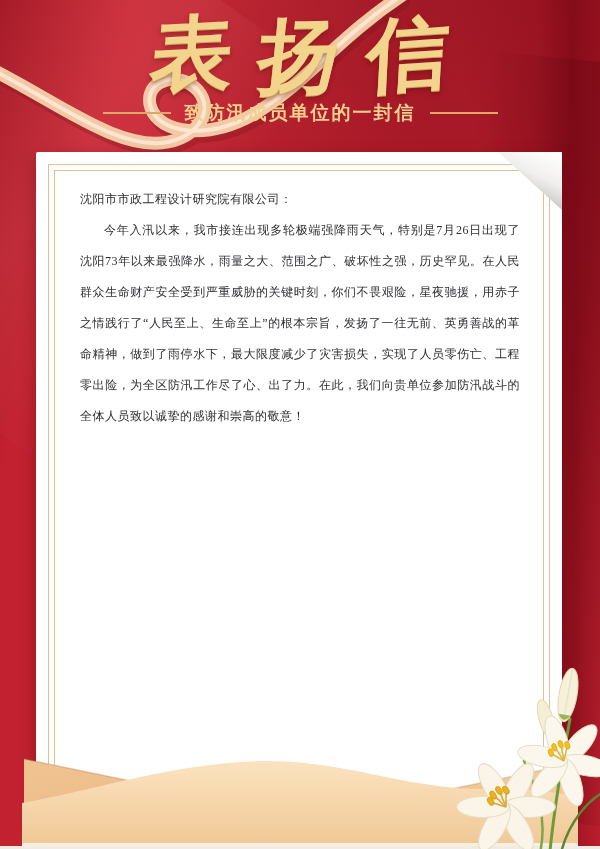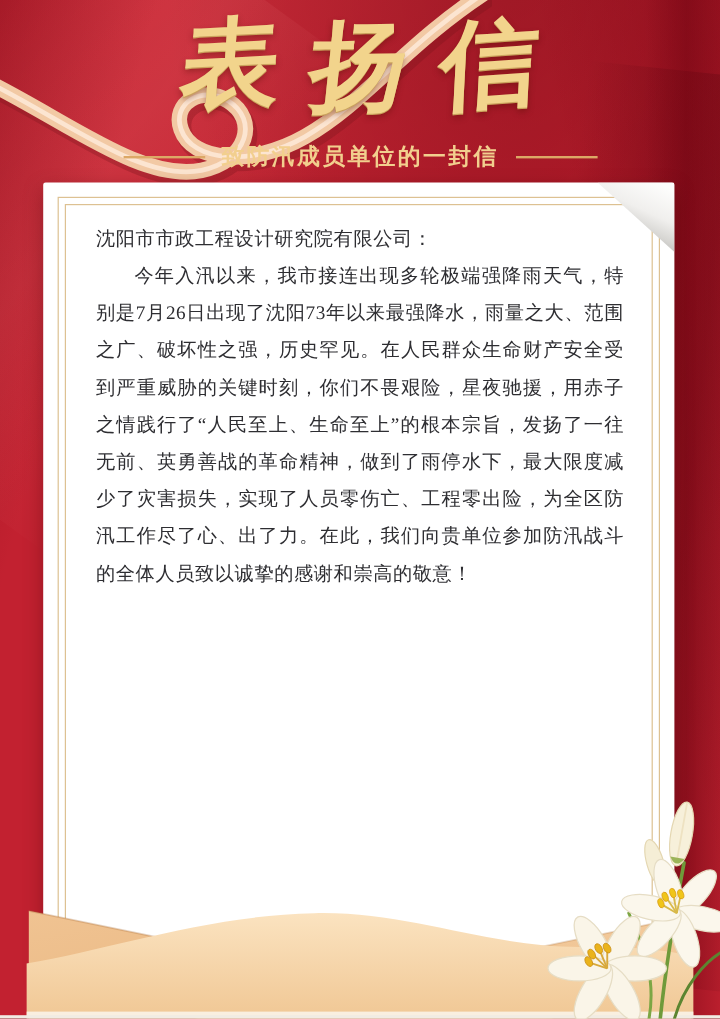--- a/index.html
+++ b/index.html
@@ -28,40 +28,40 @@
   .title-row{display:flex;justify-content:center;gap:26px;}
   .title-char{
     font-family:"DejaVu Serif","Liberation Serif",serif;
     font-size:82px;font-weight:900;line-height:1.05;
     color:#f2d48c;
     text-shadow:0 1px 0 #caa25c, 0 3px 5px rgba(80,15,0,.40);
     transform:skewX(-7deg) rotate(-3deg);
   }
   .title-char:nth-child(2){transform:skewX(-7deg) rotate(-1deg) translateY(2px);}
   .title-char:nth-child(3){transform:skewX(-7deg) rotate(-4deg);}
-  .subtitle-row{margin-top:22px;display:flex;align-items:center;justify-content:center;gap:14px;}
+  .subtitle-row{margin-top:4px;display:flex;align-items:center;justify-content:center;gap:14px;}
   .subline{width:68px;height:2px;background:#dca866;}
   .subtitle{font-size:19px;letter-spacing:2px;color:#f2cf8e;font-weight:600;}
 
   .paper{
     position:absolute;left:36px;top:152px;width:526px;height:662px;
     background:#ffffff;border-radius:2px;
     box-shadow:0 6px 16px rgba(70,0,10,.35);
   }
   .frame-outer{position:absolute;inset:12px;border:1px solid #ddc192;pointer-events:none;}
   .frame-inner{position:absolute;inset:18px;border:1px solid #ddc192;pointer-events:none;}
   .curl{
     position:absolute;top:0;right:0;width:64px;height:58px;
     clip-path:polygon(0 0,100% 0,100% 100%);
     background:linear-gradient(205deg,#fdfdfc 8%,#f0efed 40%,#d7d6d3 58%,#c9c8c5 66%,#f0f0ef 84%);
   }
   .letter{
     position:absolute;left:44px;right:42px;top:32px;
     font-family:"Liberation Serif","DejaVu Serif",serif;
-    font-size:16px;line-height:31px;letter-spacing:.5px;
+    font-size:12px;line-height:31px;letter-spacing:.5px;
     color:#2e2e32;text-align:justify;
   }
   .letter p{margin:0;}
   .letter p.para{text-indent:2em;}
 
   .envelope{position:absolute;left:22px;bottom:0;width:556px;height:102px;}
   .bottom-strip{position:absolute;left:0;bottom:0;width:600px;height:3px;background:#f1ece3;z-index:9;}
   .lilies{position:absolute;right:-8px;bottom:-4px;width:158px;height:192px;z-index:10;}
 </style>
 </head>

